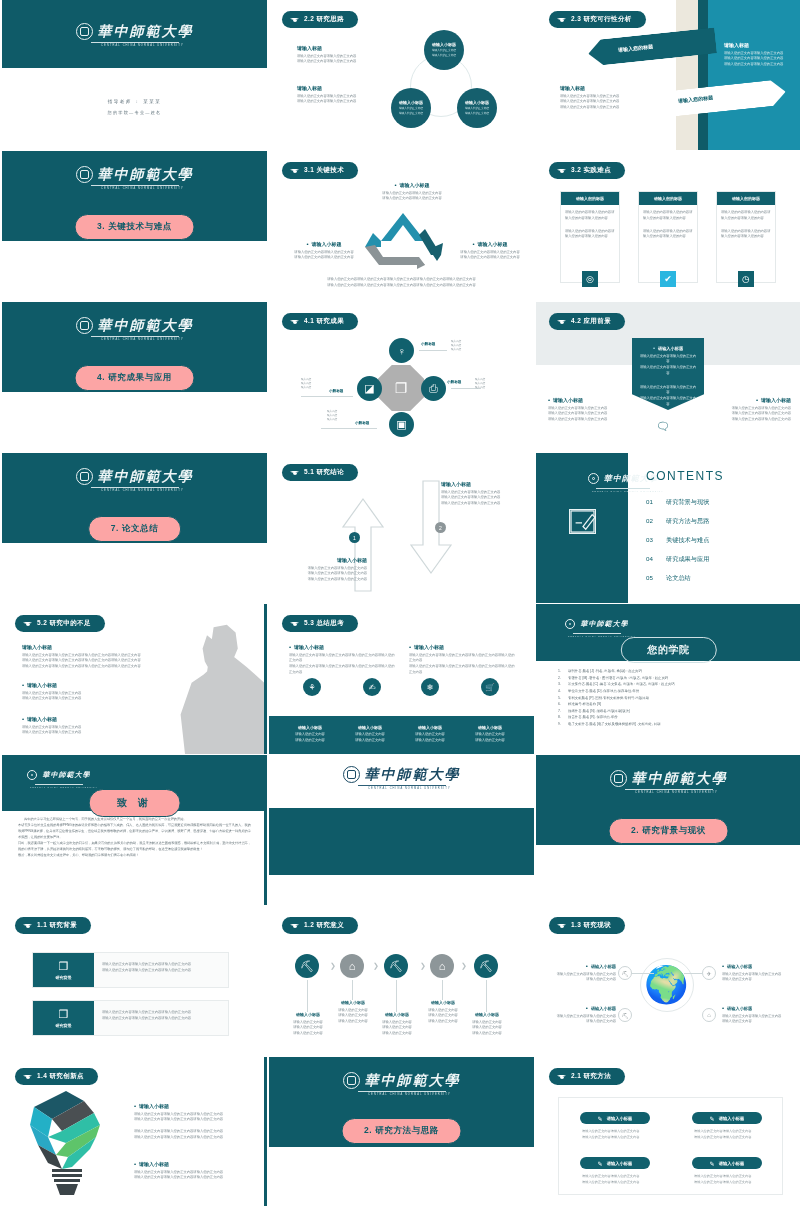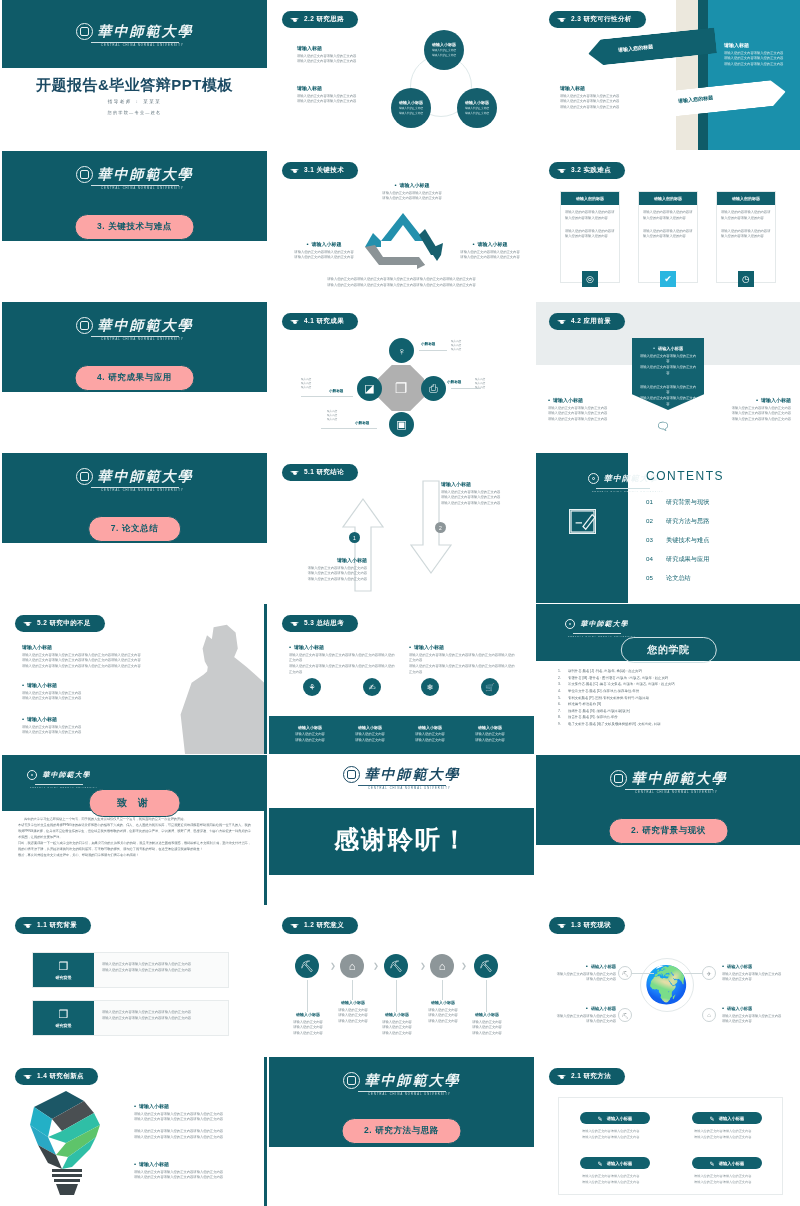--- a/index.html
+++ b/index.html
@@ -208,21 +208,20 @@
 
 <div id="grid">
 
   <div class="slide">
     <div class="cover-top"></div>
     <div class="logo" style="top:22px;">
       <span class="mark"></span><span class="cn">華中師範大學</span>
       <span class="rule"></span>
       <span class="en">CENTRAL CHINA NORMAL UNIVERSITY</span>
     </div>
-    <div class="cover-ttl">开题报告&amp;毕业答辩PPT模板</div>
     <div class="cover-sub">指导老师 ： 某某某</div>
     <div class="cover-sub2">您的学院—专业—姓名</div>
   </div>
 
   <div class="slide">
     <div class="chip">
         <span class="cap"></span>
         <span>2.2  研究思路</span>
       </div>
     <div style="position:absolute;left:28px;top:45px;width:95px;">
@@ -593,21 +592,20 @@
   </div>
 
   <div class="slide">
     <div class="ty-white"></div>
     <div class="logo" style="top:10px;">
       <span class="mark dark"></span><span class="cn dark">華中師範大學</span>
       <span class="rule dark"></span>
       <span class="en dark">CENTRAL CHINA NORMAL UNIVERSITY</span>
     </div>
     <div class="ty-teal"></div>
-    <div class="ty-txt">感谢聆听！</div>
   </div>
 
   <div class="slide">
     <div class="tealbg" style="position:absolute;left:0;right:0;top:0;height:90px;"></div>
     <div class="logo" style="top:14px;">
       <span class="mark"></span><span class="cn">華中師範大學</span>
       <span class="rule"></span>
       <span class="en">CENTRAL CHINA NORMAL UNIVERSITY</span>
     </div>
     <div class="pill" style="top:63px;">2. 研究背景与现状</div>

